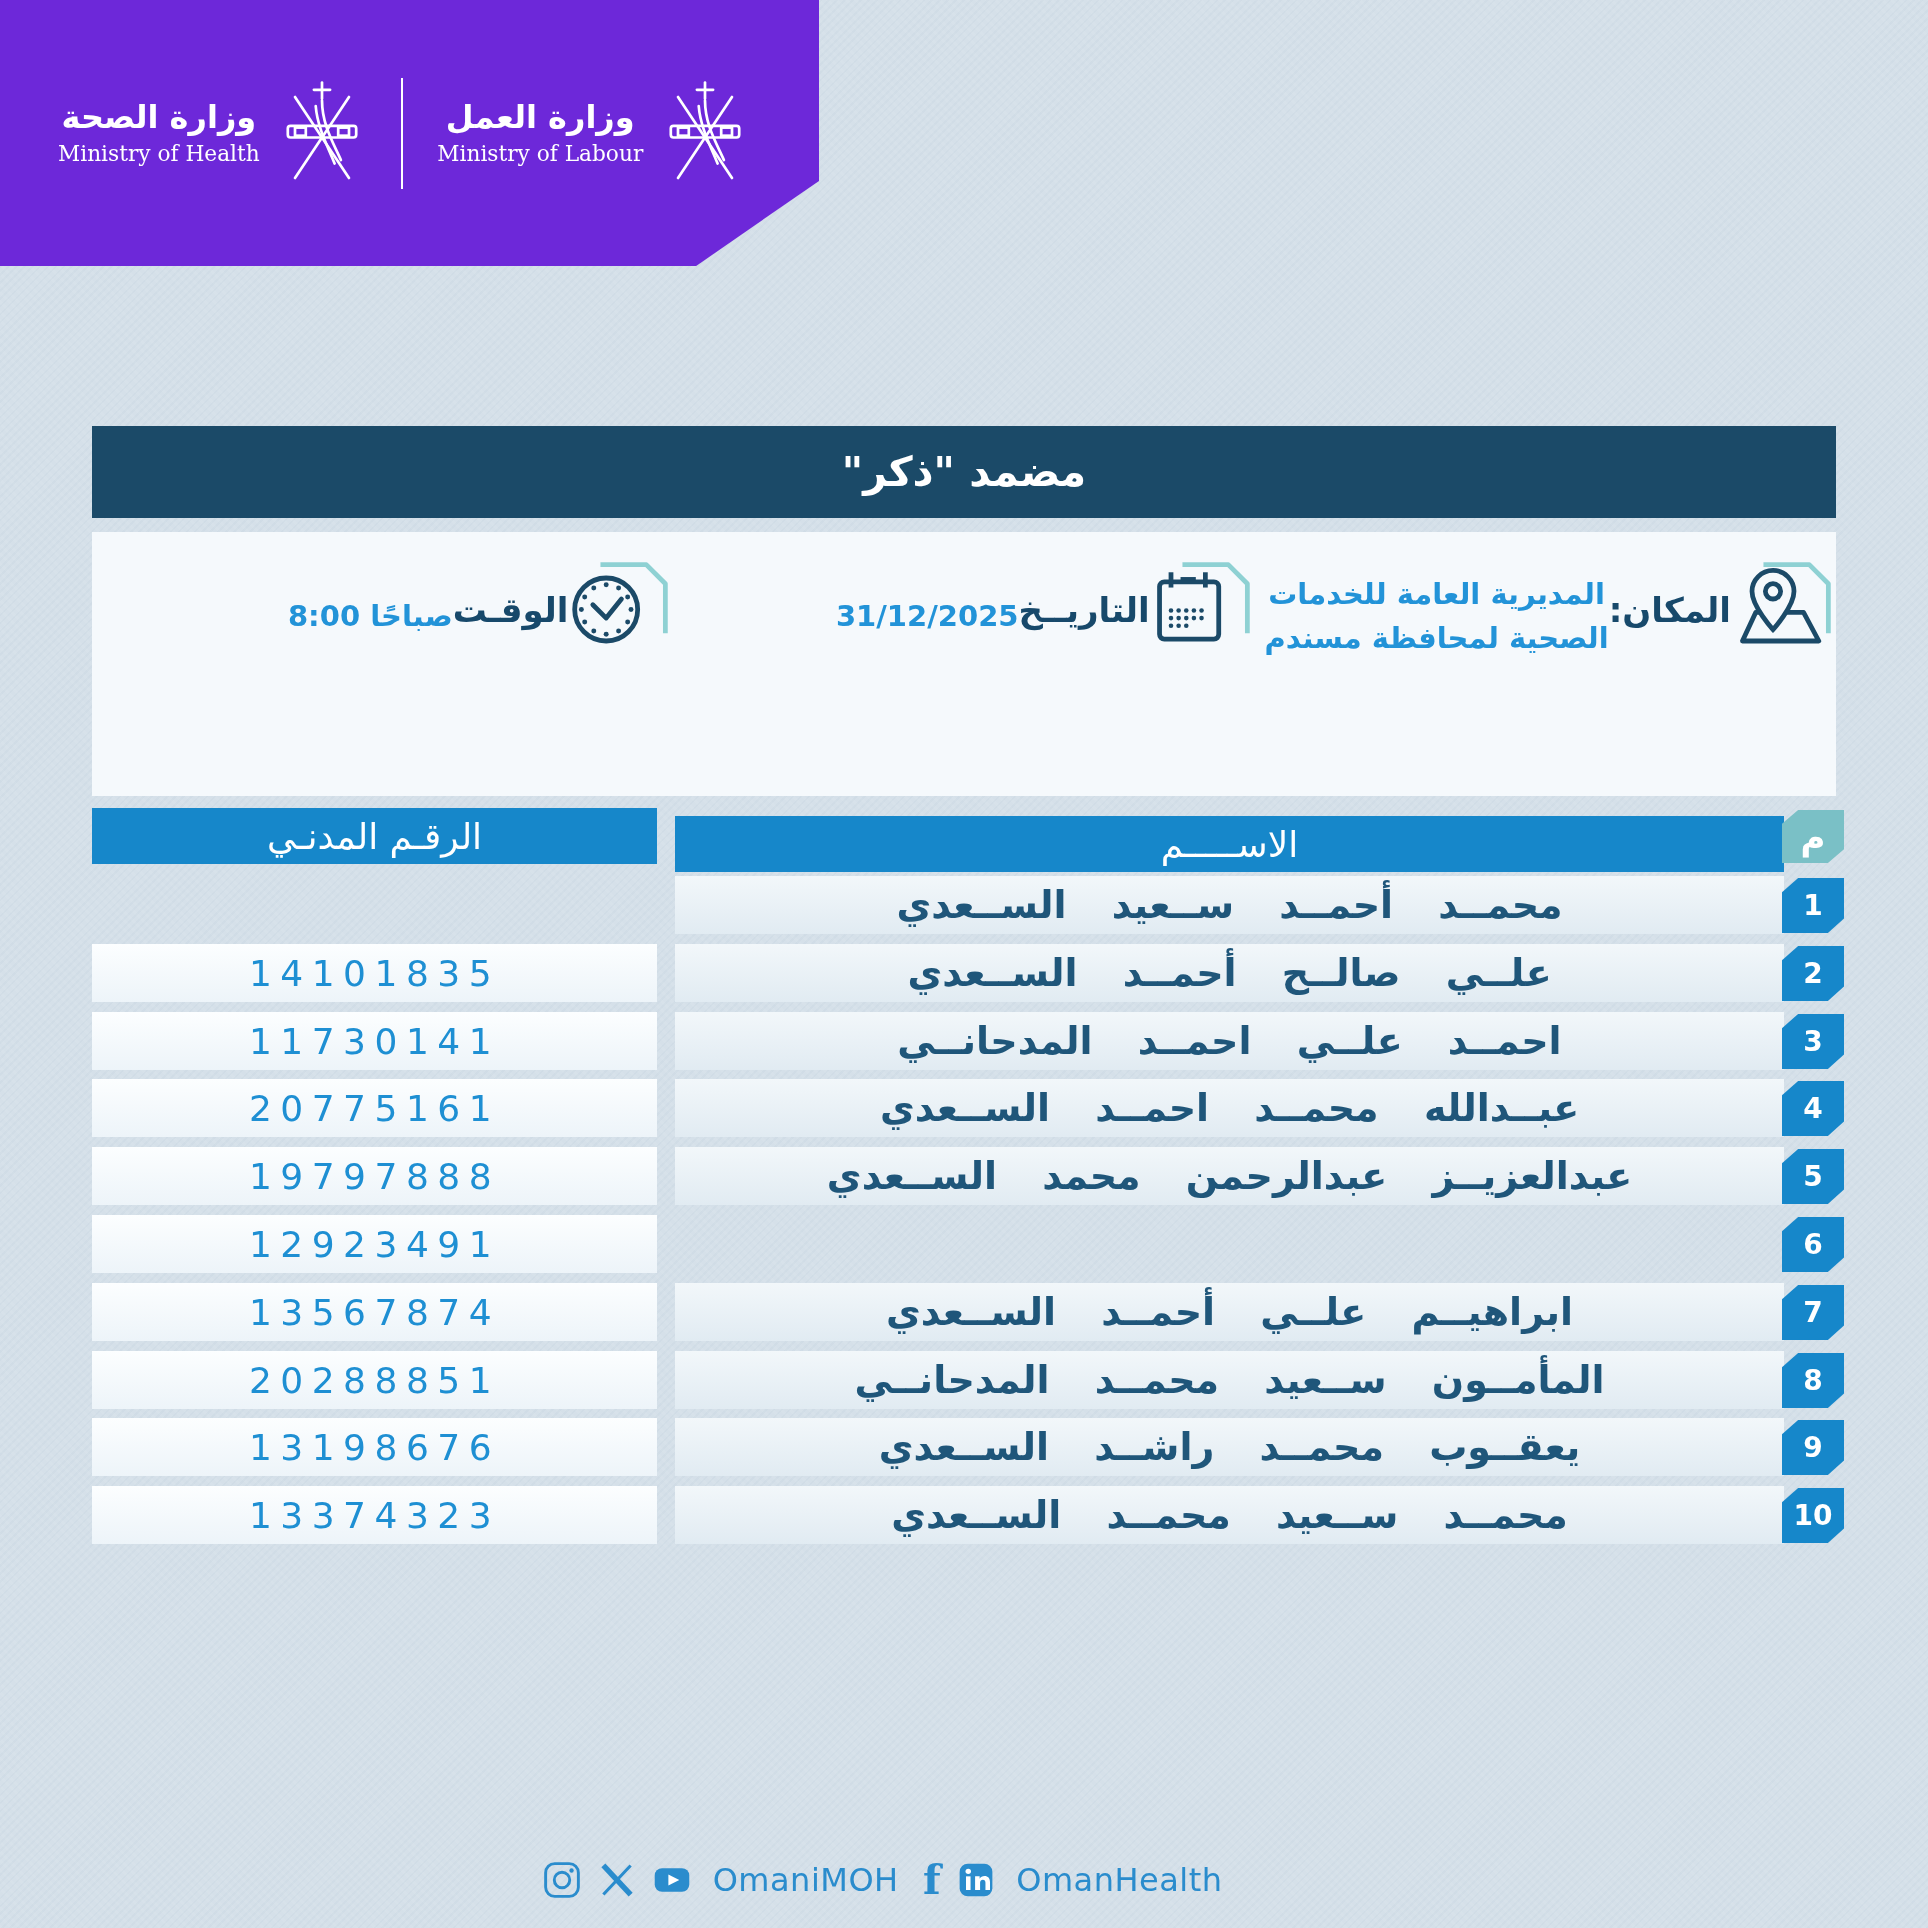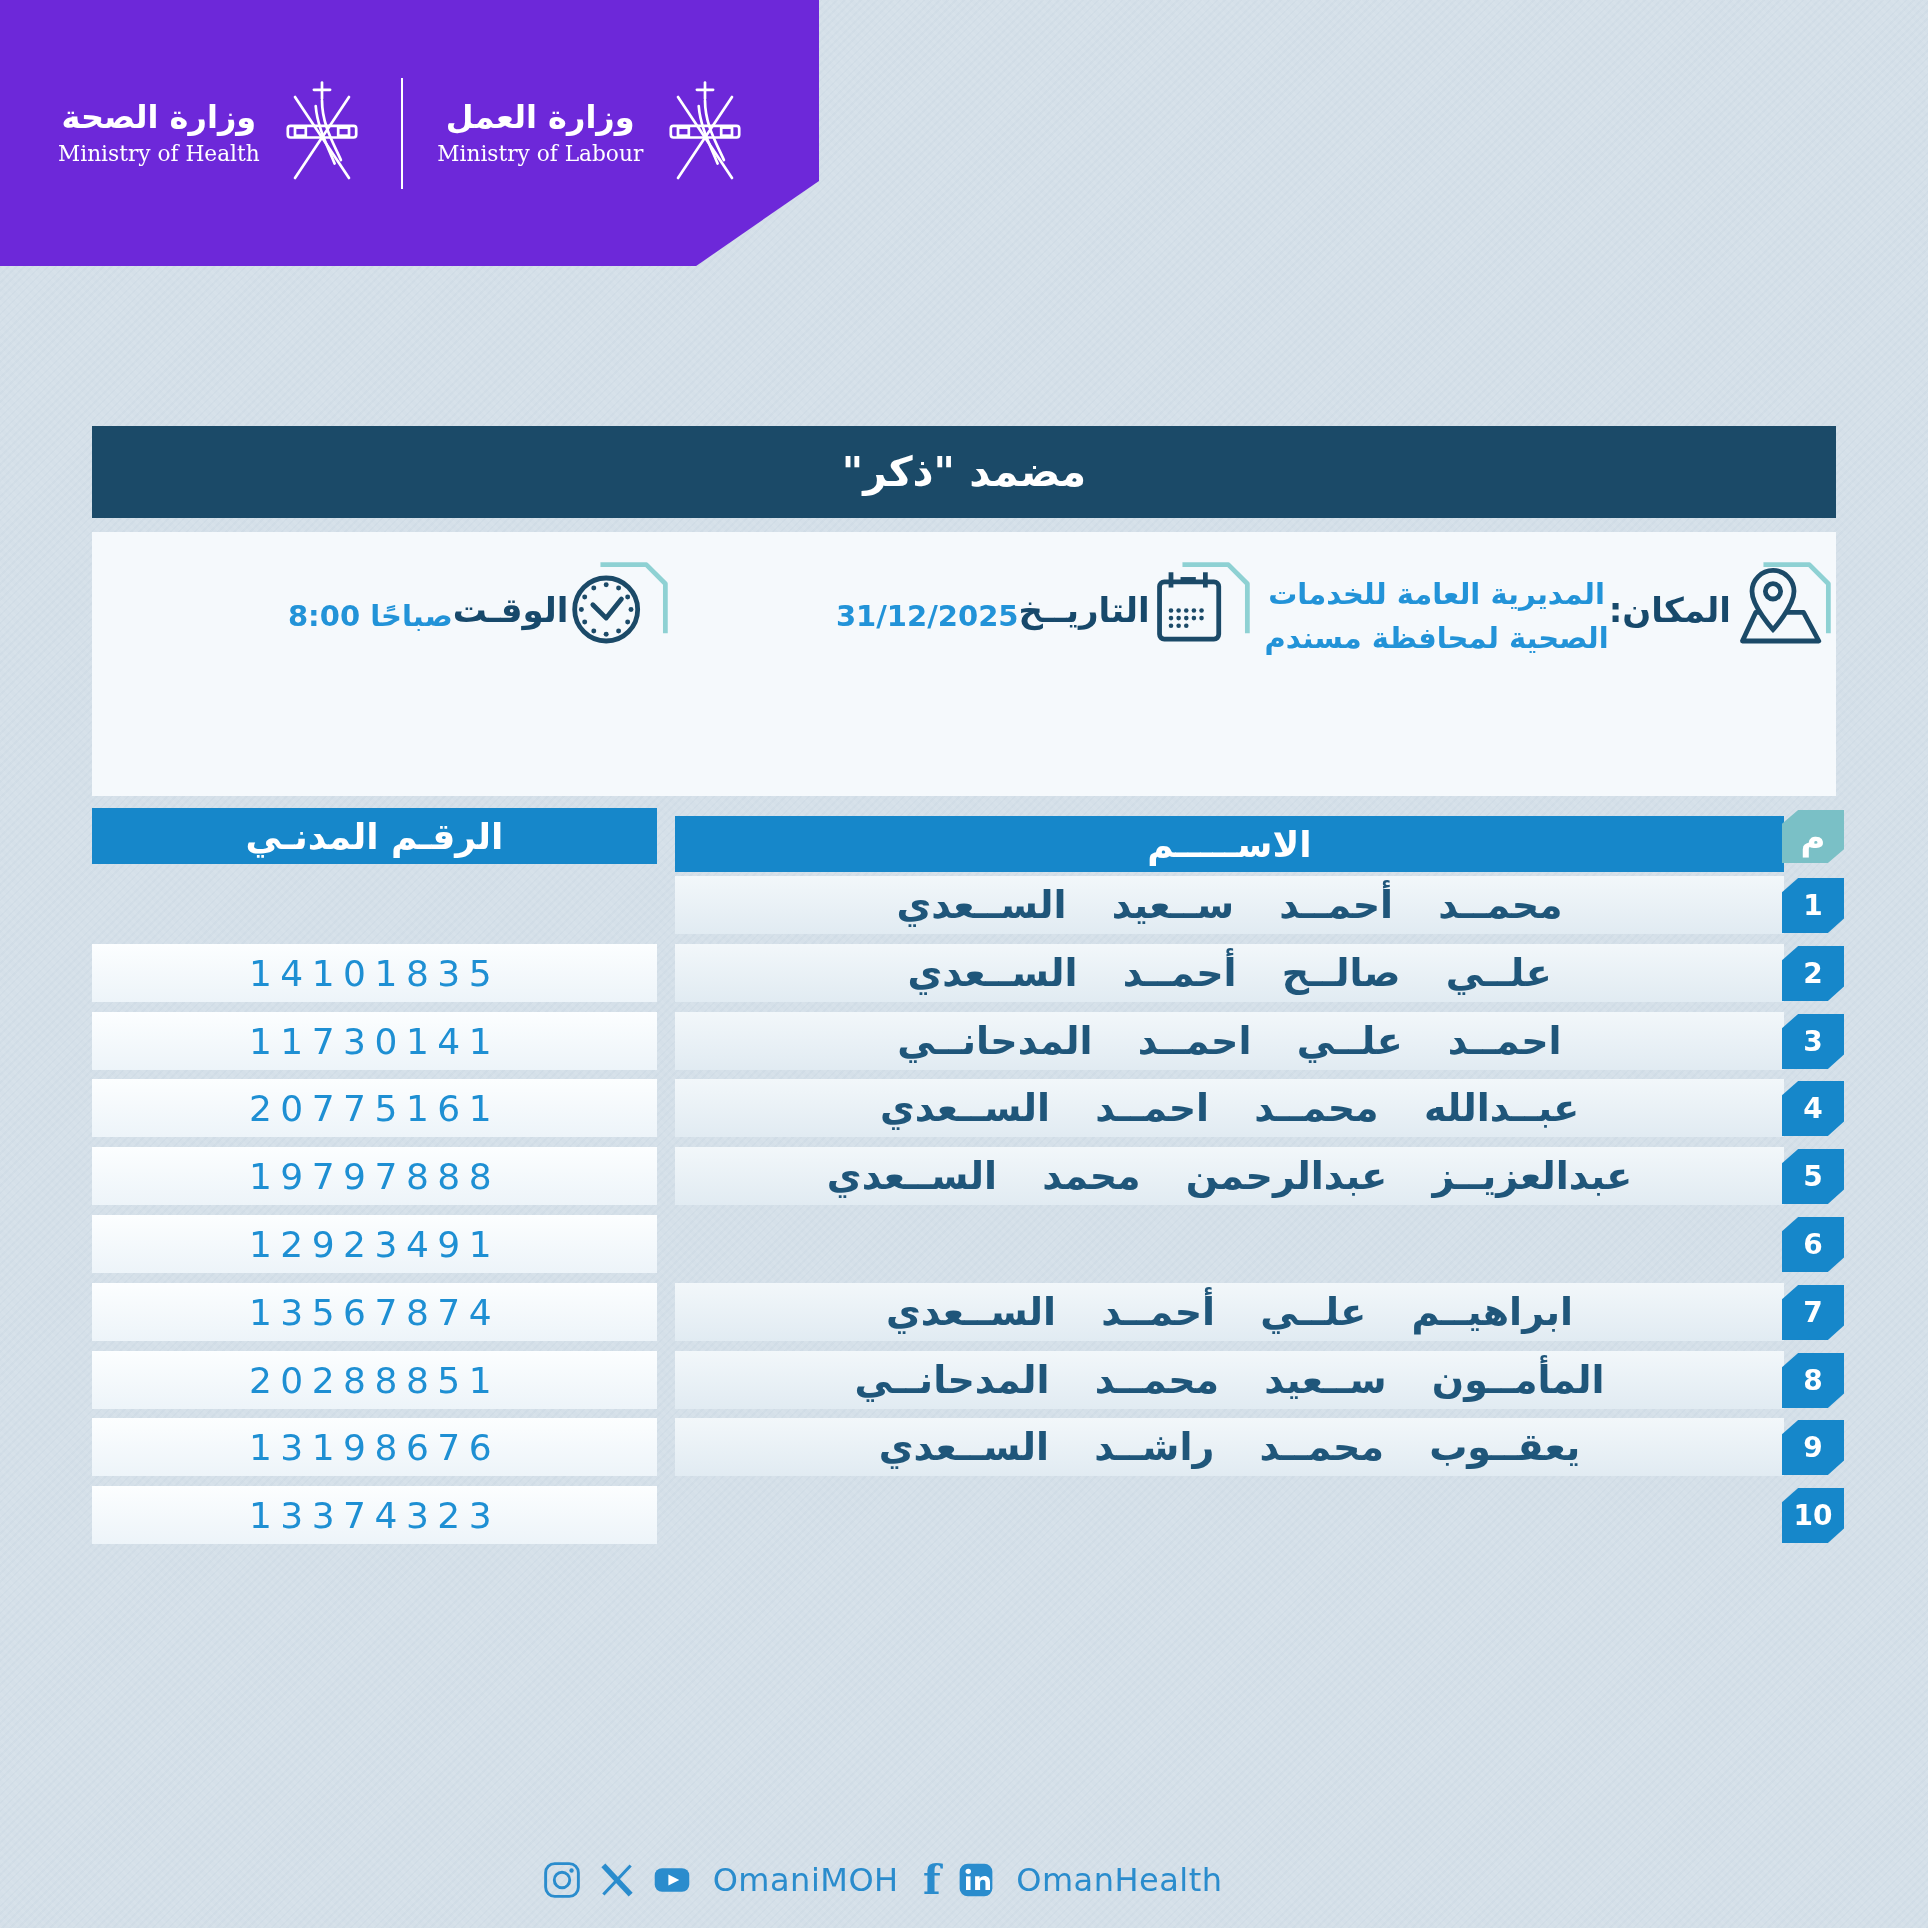--- a/index.html
+++ b/index.html
@@ -47,21 +47,21 @@
   .info-item{flex:1;display:flex;align-items:center;padding-top:24.5px;}
   .info-icon{width:105px;height:105px;}
   .info-label{font-size:34px;font-weight:bold;color:#17496b;margin-top:1.9px;}
   .info-value{font-size:29px;font-weight:bold;color:#2293d8;margin-top:15px;text-align:center;line-height:1.5;}
   .ltr{direction:ltr;}
 
   
   .th{
     position:absolute;height:56px;background:#1687ca;color:#fff;
     display:flex;align-items:center;justify-content:center;
-    font-size:36px;font-weight:bold;direction:rtl;
+    font-size:36px;font-weight:normal;direction:rtl;
   }
   .th-civil{left:92px;top:808px;width:565px;}
   .th-name{left:675px;top:816px;width:1109px;}
   .th-index{
     position:absolute;left:1782px;top:810px;width:62px;height:53px;
     background:#7ac0c6;color:#fff;font-size:34px;font-weight:bold;
     display:flex;align-items:center;justify-content:center;
     clip-path:polygon(26% 0,100% 0,100% 74%,74% 100%,0 100%,0 26%);
   }
   .rows{position:absolute;left:0;top:876px;width:1928px;height:678px;}
@@ -260,20 +260,21 @@
   </div>
 
   <div class="trow" style="top:542px">
     <div class="cell-civil">13198676</div>
     <div class="cell-name">يعقــوب محمــد راشــد الســعدي</div>
     <div class="row-badge">9</div>
   </div>
 
   <div class="trow" style="top:610px">
     <div class="cell-civil">13374323</div>
+    <div class="cell-name">محمــد ســعيد محمــد الســعدي</div>
     <div class="row-badge">10</div>
   </div>
 
 </div>
 
 <div class="footer">
   <svg class="soc" viewBox="0 0 44 44" fill="none" stroke="#2a8ccd" stroke-width="3.2">
     <rect x="4" y="4" width="36" height="36" rx="10"></rect>
     <circle cx="22" cy="22" r="8.5"></circle>
     <circle cx="32.5" cy="11.5" r="2.4" fill="#2a8ccd" stroke="none"></circle>

